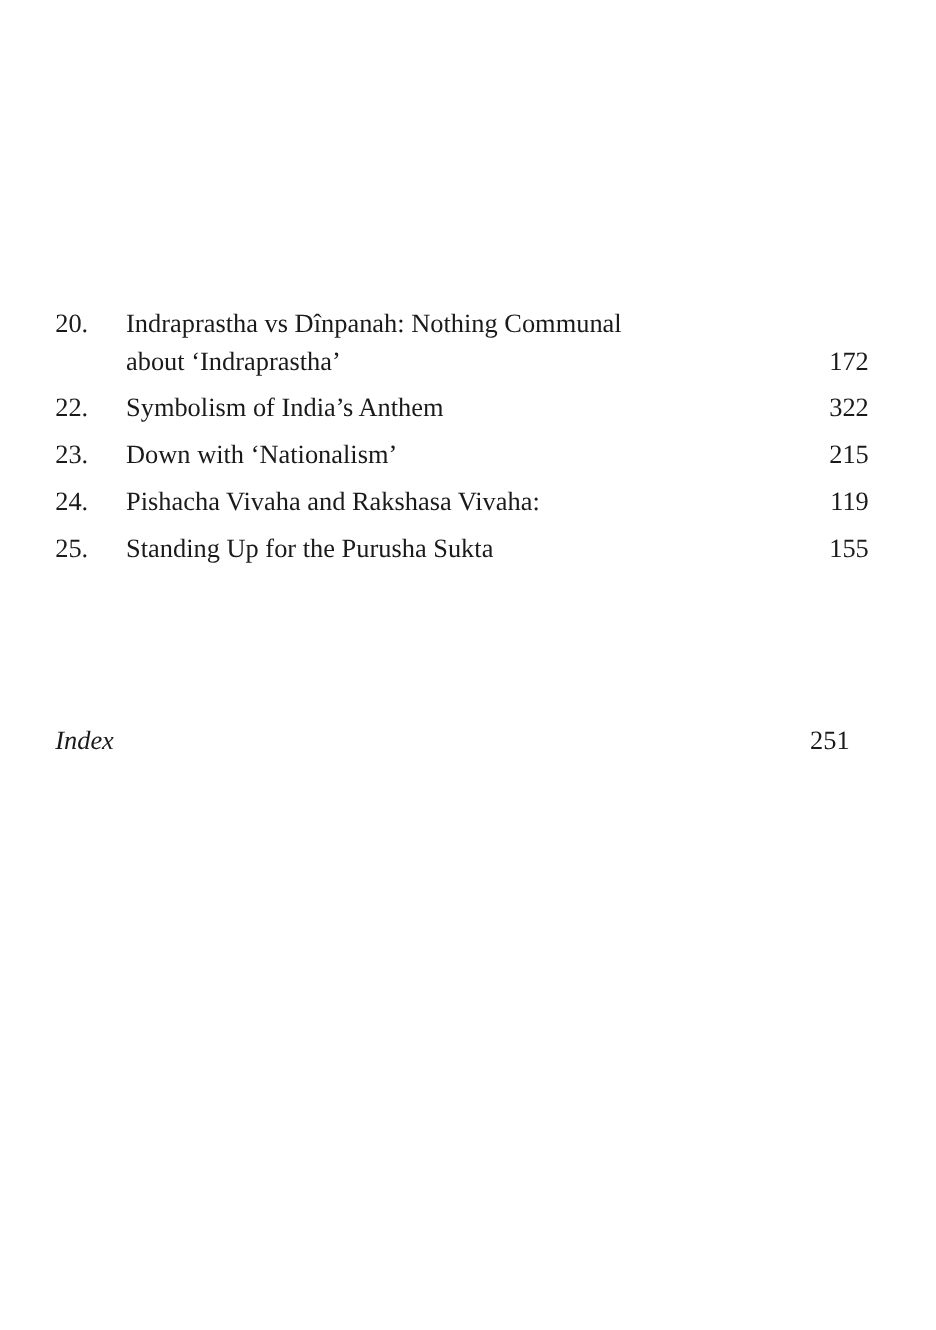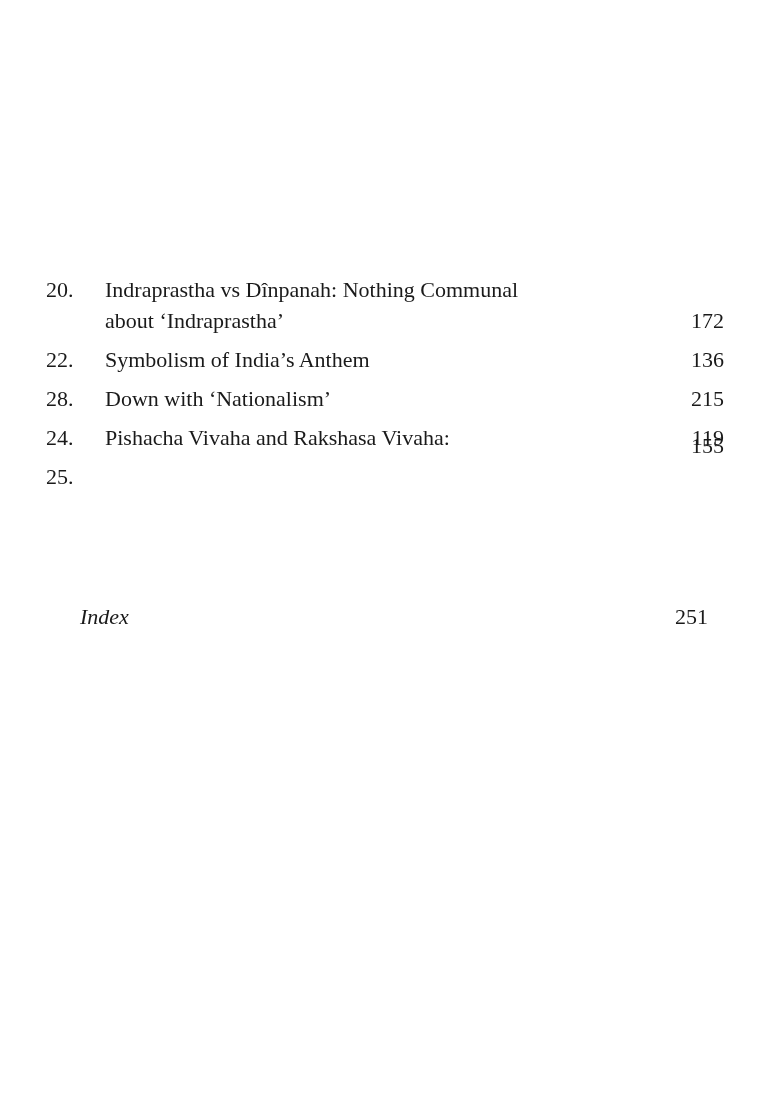--- a/index.html
+++ b/index.html
@@ -1,64 +1,67 @@
 <!DOCTYPE html>
 <html><head>
   <meta charset="utf-8">
   <style>
     html, body { margin: 0; padding: 0; }
     body {
       width: 780px; height: 1108px; background: #ffffff; position: relative; overflow: hidden;
       font-family: "Liberation Serif", "DejaVu Serif", serif; color: #1a1a1a;
     }
-    .toc { position: absolute; left: 46px; top: 274px; width: 678px; }
+    .toc { position: absolute; left: 46px; top: 254px; width: 678px; }
     .entry { position: relative; font-size: 22px; line-height: 31px; margin-bottom: 8px; }
     .entry .num { position: absolute; left: 0; top: 0; width: 46px; }
     .entry .title { display: block; margin-left: 59px; margin-right: 70px; }
     .entry .title .line { display: block; }
     .entry .page { position: absolute; right: 0; bottom: 0; text-align: center; }
     .index-entry { position: absolute; left: 46px; top: 601px; width: 678px; font-size: 22px; line-height: 31px; }
-    .index-entry .label { font-style: italic; margin-left: 34px; }
+    .index-entry .label { font-style: italic; }
     .index-entry .page { position: absolute; right: 16px; top: 0; }
   </style>
 </head>
 <body>
 
 <div class="toc">
   <div class="entry">
     <span class="num">20.</span>
     <span class="title">
       <span class="line">Indraprastha vs Dînpanah: Nothing Communal</span>
       <span class="line">about ‘Indraprastha’</span>
     </span>
     <span class="page">172</span>
   </div>
   <div class="entry">
     <span class="num">22.</span>
     <span class="title">
       <span class="line">Symbolism of India’s Anthem</span>
     </span>
-    <span class="page">136</span>
+    <span class="page">322</span>
   </div>
   <div class="entry">
-    <span class="num">28.</span>
+    <span class="num">23.</span>
     <span class="title">
       <span class="line">Down with ‘Nationalism’</span>
     </span>
     <span class="page">215</span>
   </div>
   <div class="entry">
     <span class="num">24.</span>
     <span class="title">
       <span class="line">Pishacha Vivaha and Rakshasa Vivaha:</span>
     </span>
     <span class="page">119</span>
   </div>
   <div class="entry">
     <span class="num">25.</span>
+    <span class="title">
+      <span class="line">Standing Up for the Purusha Sukta</span>
+    </span>
     <span class="page">155</span>
   </div>
 </div>
 
 <div class="index-entry">
   <span class="label">Index</span>
   <span class="page">251</span>
 </div>
 
 </body></html>

